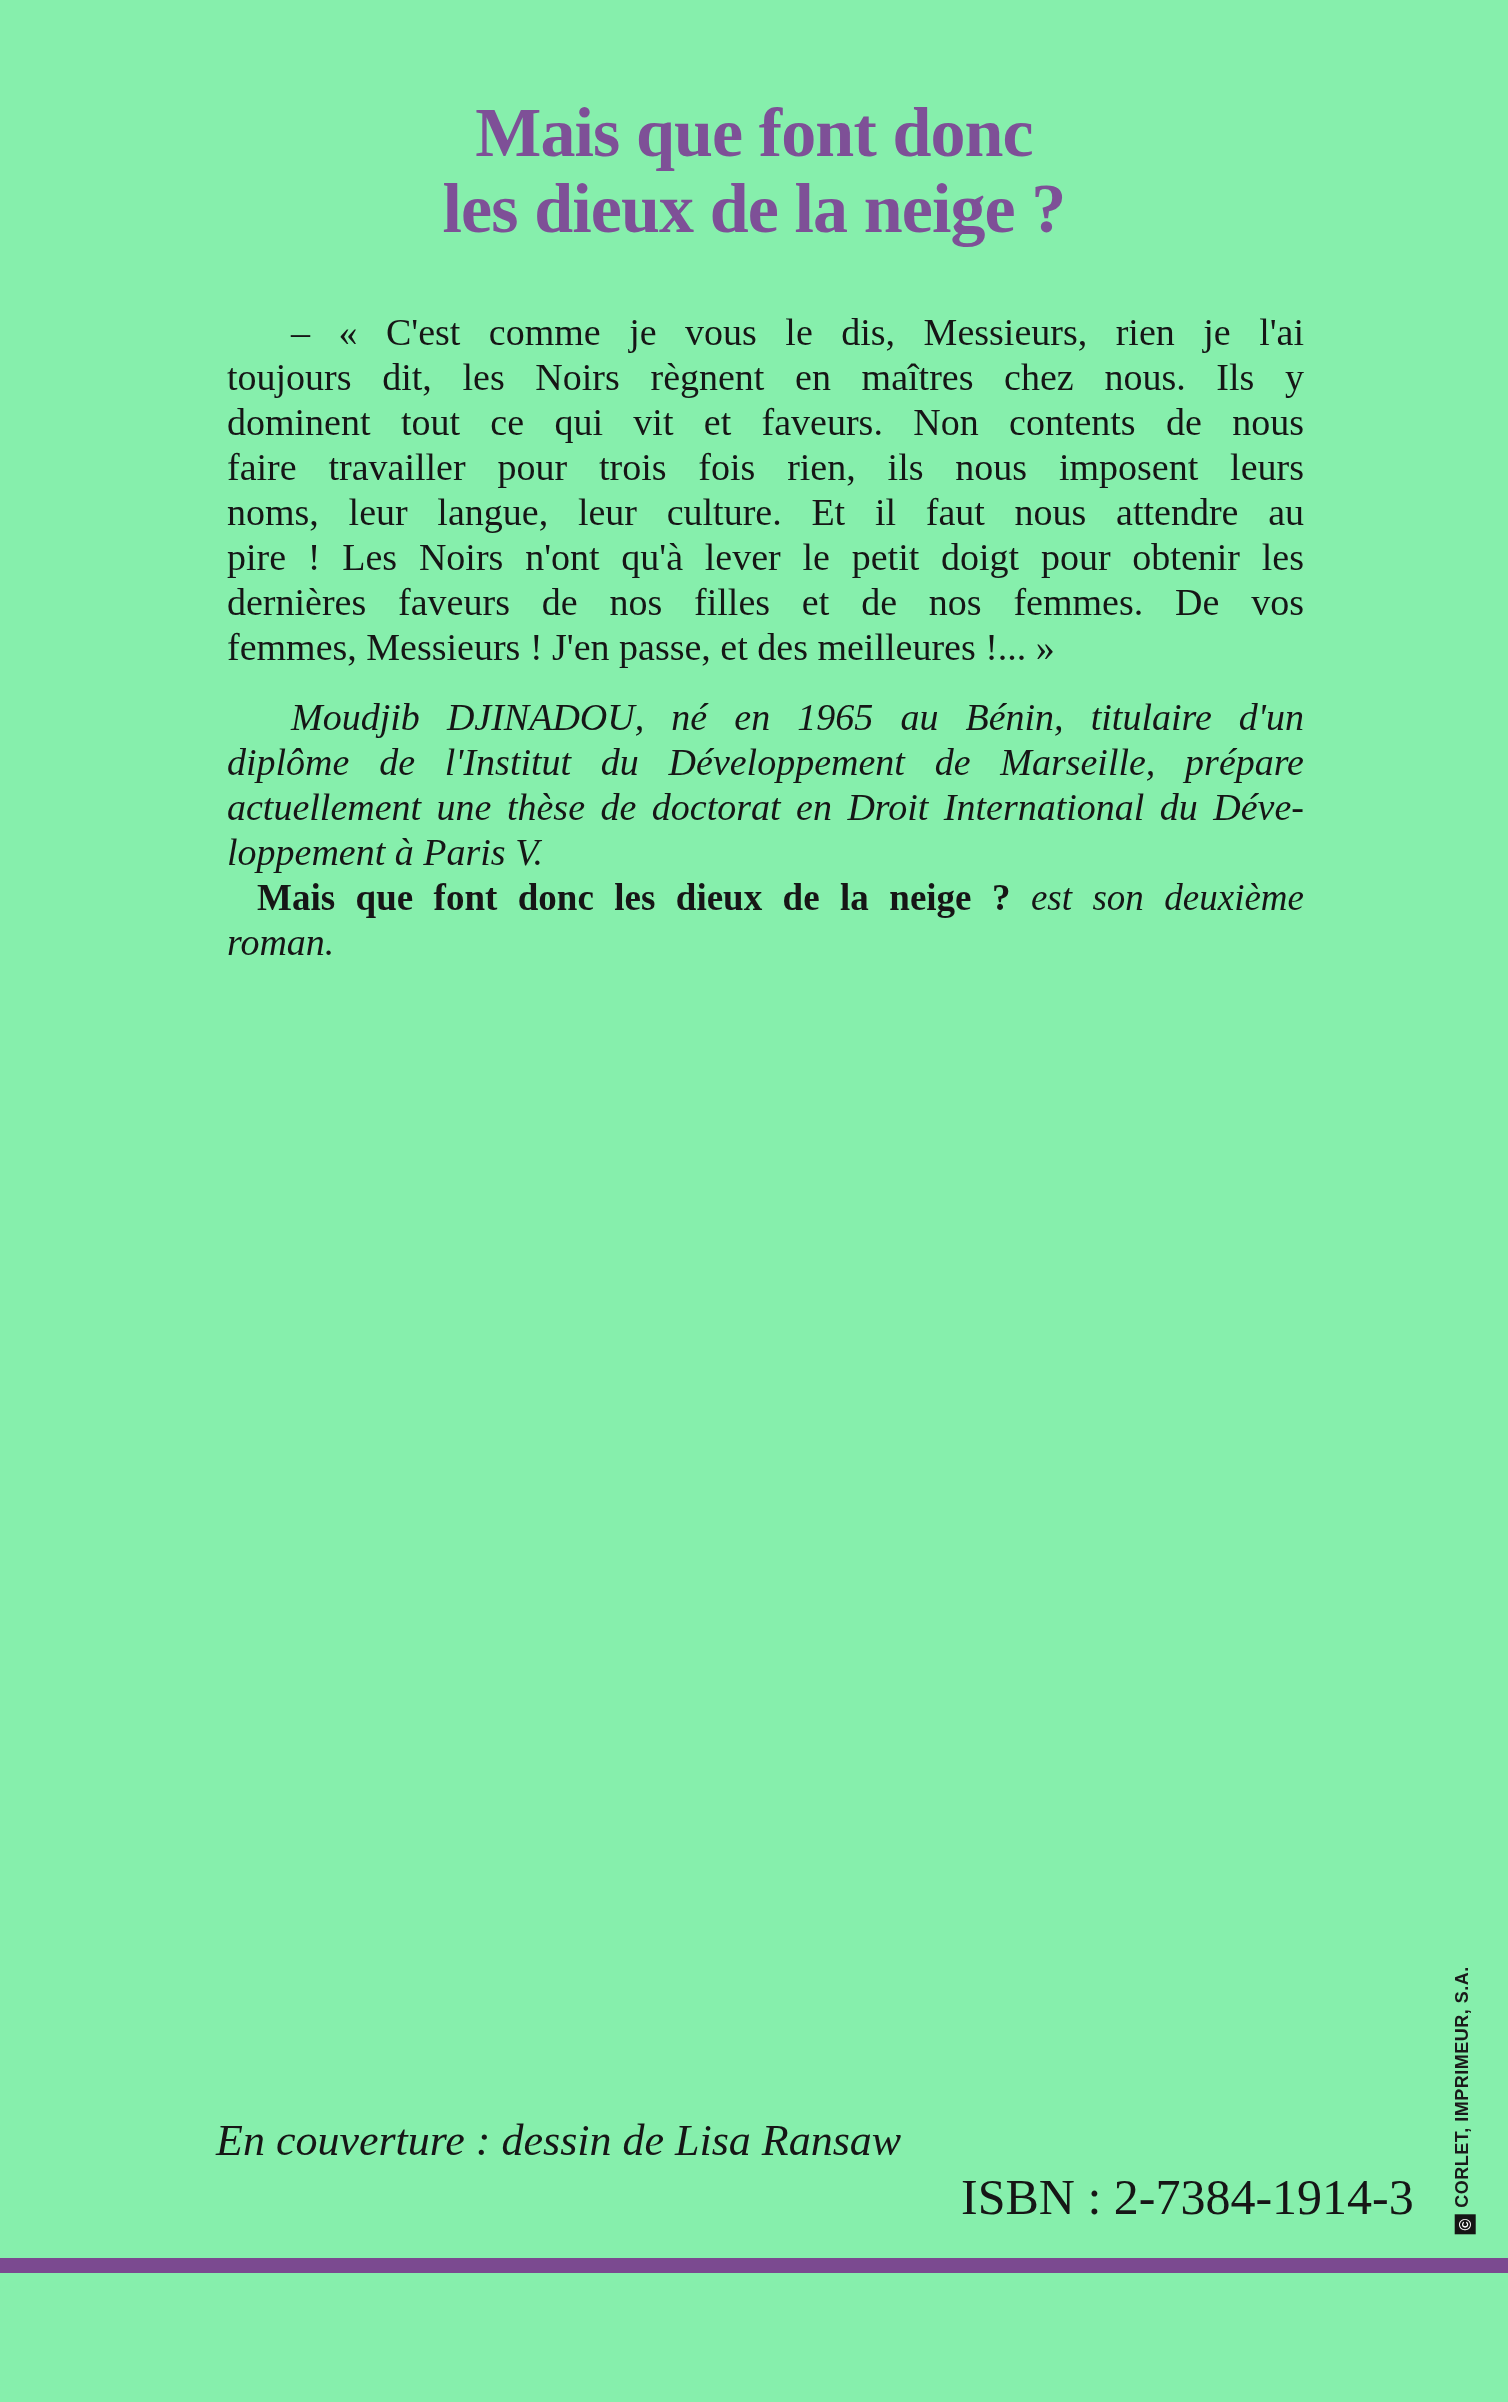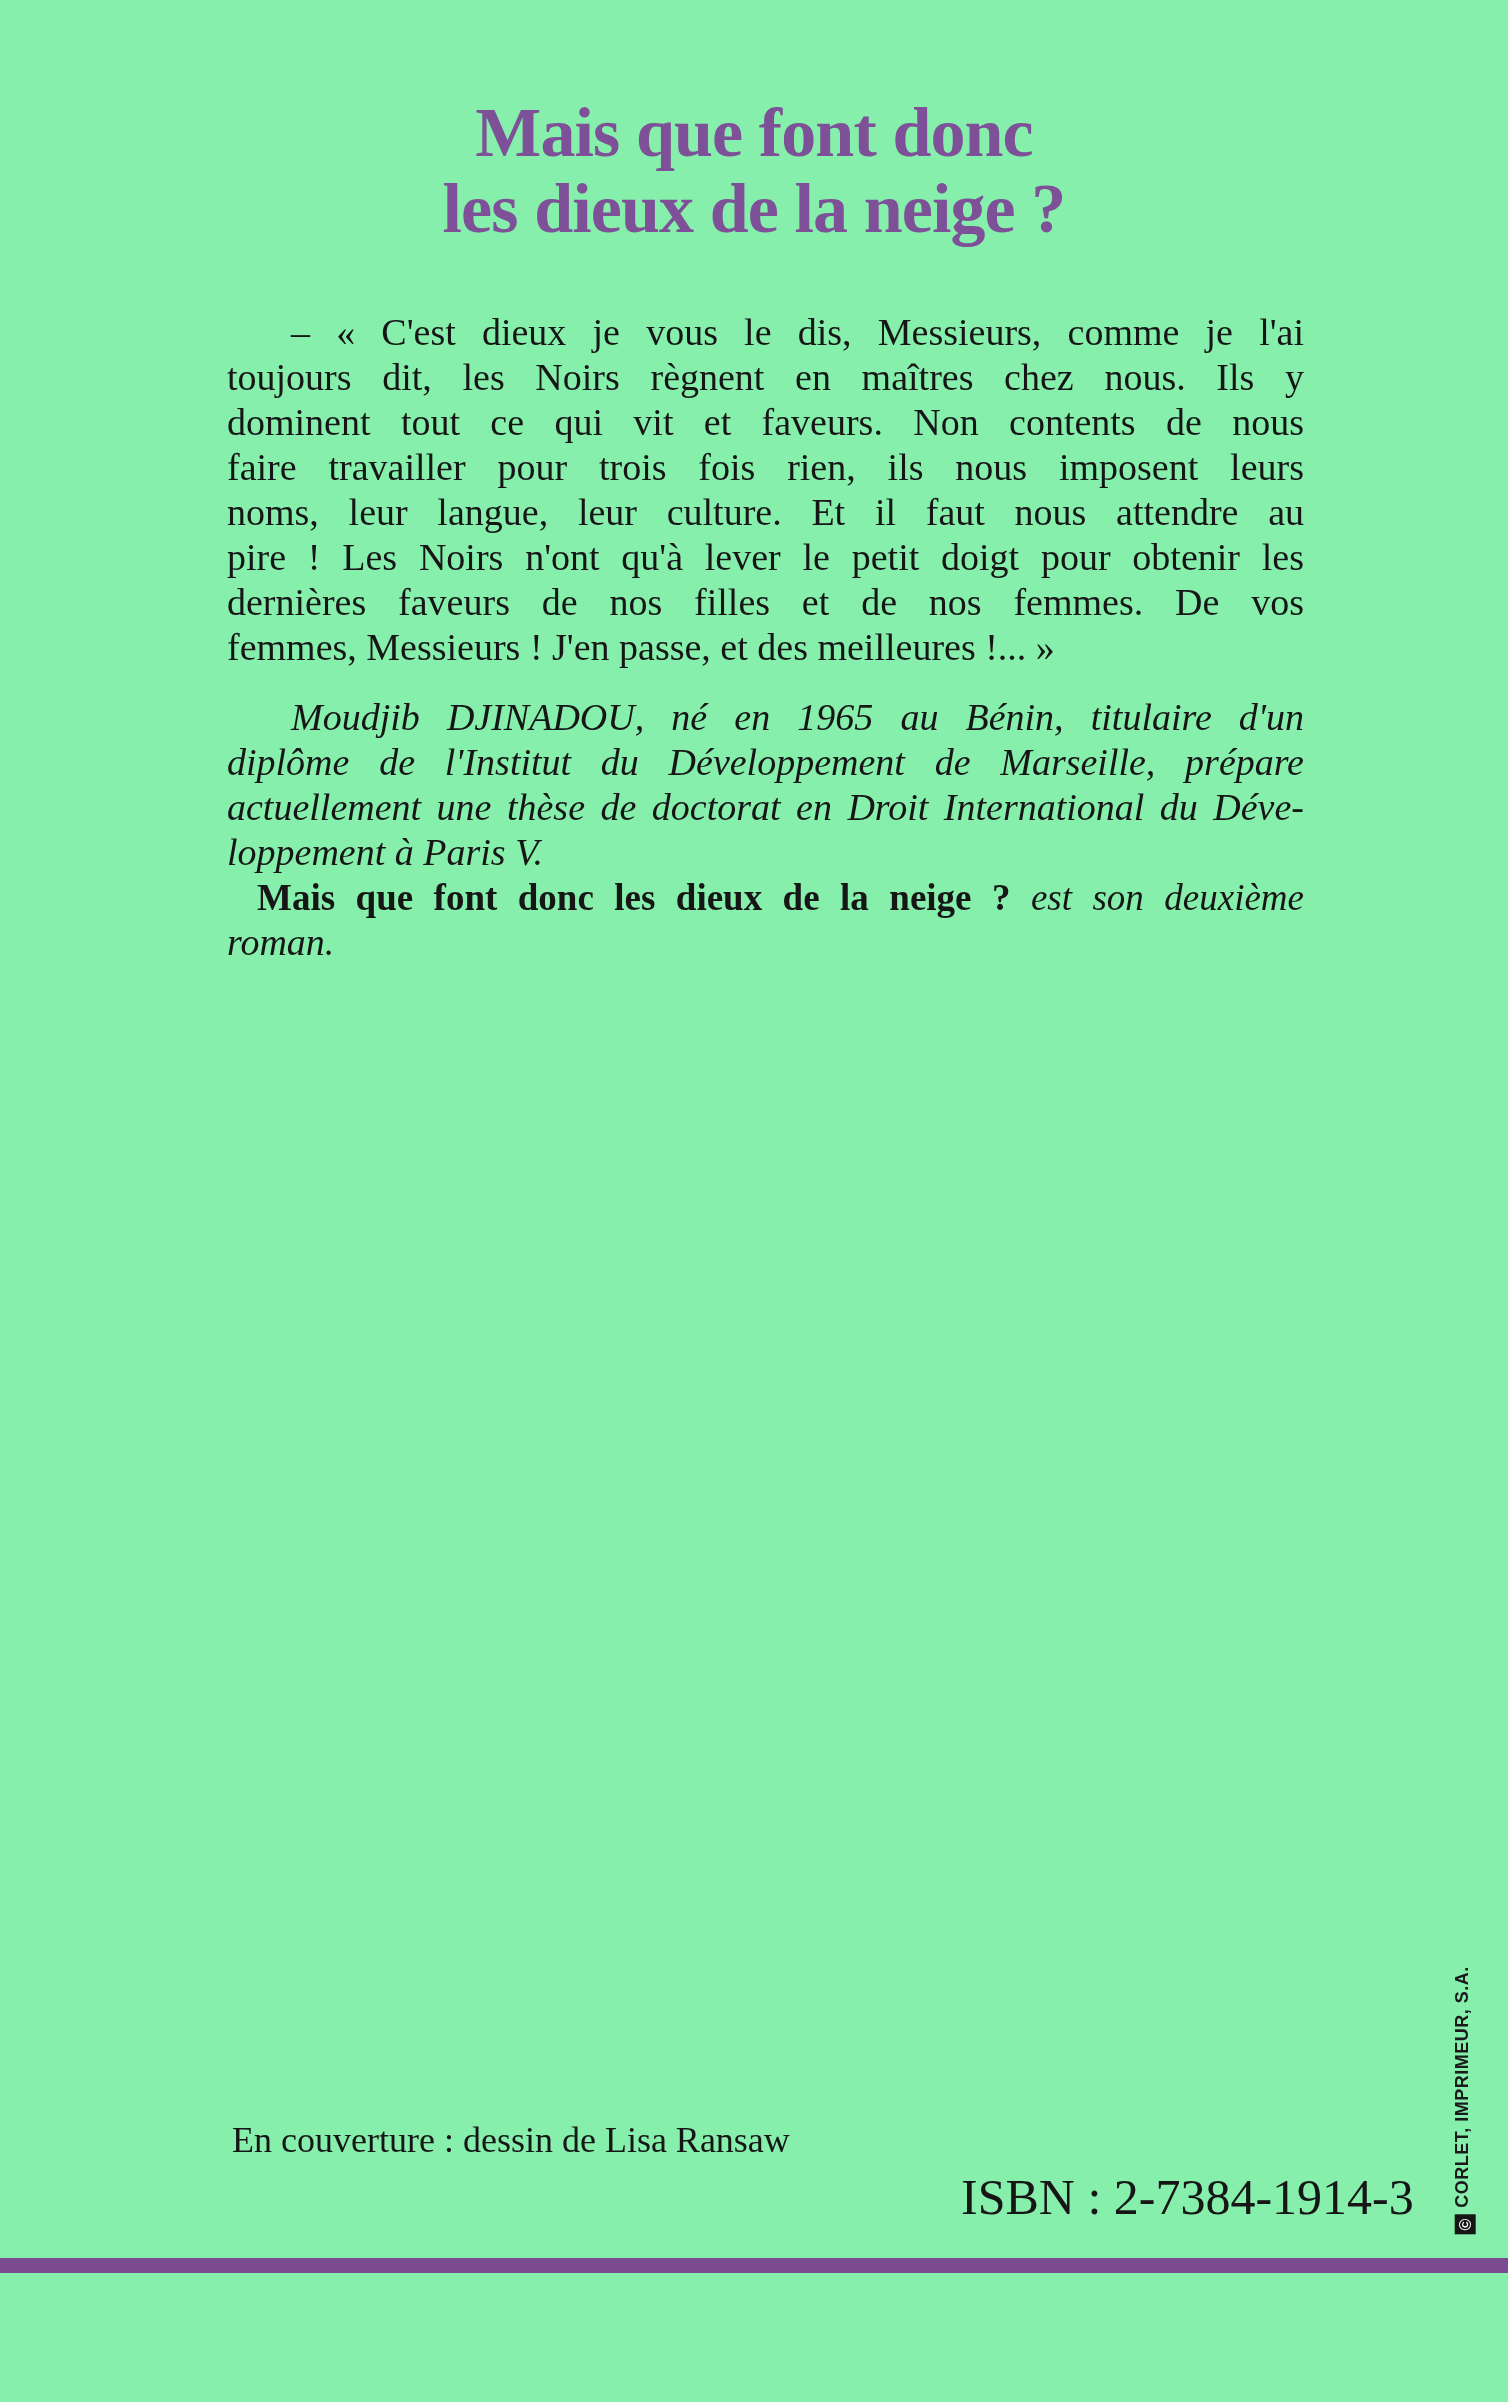--- a/index.html
+++ b/index.html
@@ -44,22 +44,22 @@
     text-indent: 30px;
     text-align: justify;
     text-align-last: justify;
   }
   .closing-line-2 { font-style: italic; }
   .t-bold { font-weight: bold; }
   .t-italic { font-style: italic; }
 
   
   .cover-credit {
-    position: absolute; left: 232px; top: 2118px;
-    font-size: 36px; line-height: 45px;
+    position: absolute; left: 216px; top: 2118px;
+    font-style: italic; font-size: 44px; line-height: 45px;
   }
   .isbn-line {
     position: absolute; left: 961px; top: 2175px;
     font-size: 50px; line-height: 45px;
   }
   .printer-credit {
     position: absolute; left: 1334px; top: 2094px;
     width: 256px; height: 24.6px;
     transform: rotate(-90deg);
     transform-origin: center center;
@@ -92,21 +92,21 @@
 <div class="page">
 
   <div class="title-block">
     <div>Mais que font donc</div>
     <div>les dieux de la neige ?</div>
   </div>
 
   <div class="text-column">
 
     <div class="para quote-para">
-        <div class="line">– « C'est dieux je vous le dis, Messieurs, comme je l'ai</div>
+        <div class="line">– « C'est comme je vous le dis, Messieurs, rien je l'ai</div>
         <div class="line">toujours dit, les Noirs règnent en maîtres chez nous. Ils y</div>
         <div class="line">dominent tout ce qui vit et faveurs. Non contents de nous</div>
         <div class="line">faire travailler pour trois fois rien, ils nous imposent leurs</div>
         <div class="line">noms, leur langue, leur culture. Et il faut nous attendre au</div>
         <div class="line">pire ! Les Noirs n'ont qu'à lever le petit doigt pour obtenir les</div>
         <div class="line">dernières faveurs de nos filles et de nos femmes. De vos</div>
         <div class="line">femmes, Messieurs ! J'en passe, et des meilleures !... »</div>
       </div>
 
     <div class="para bio-para">

